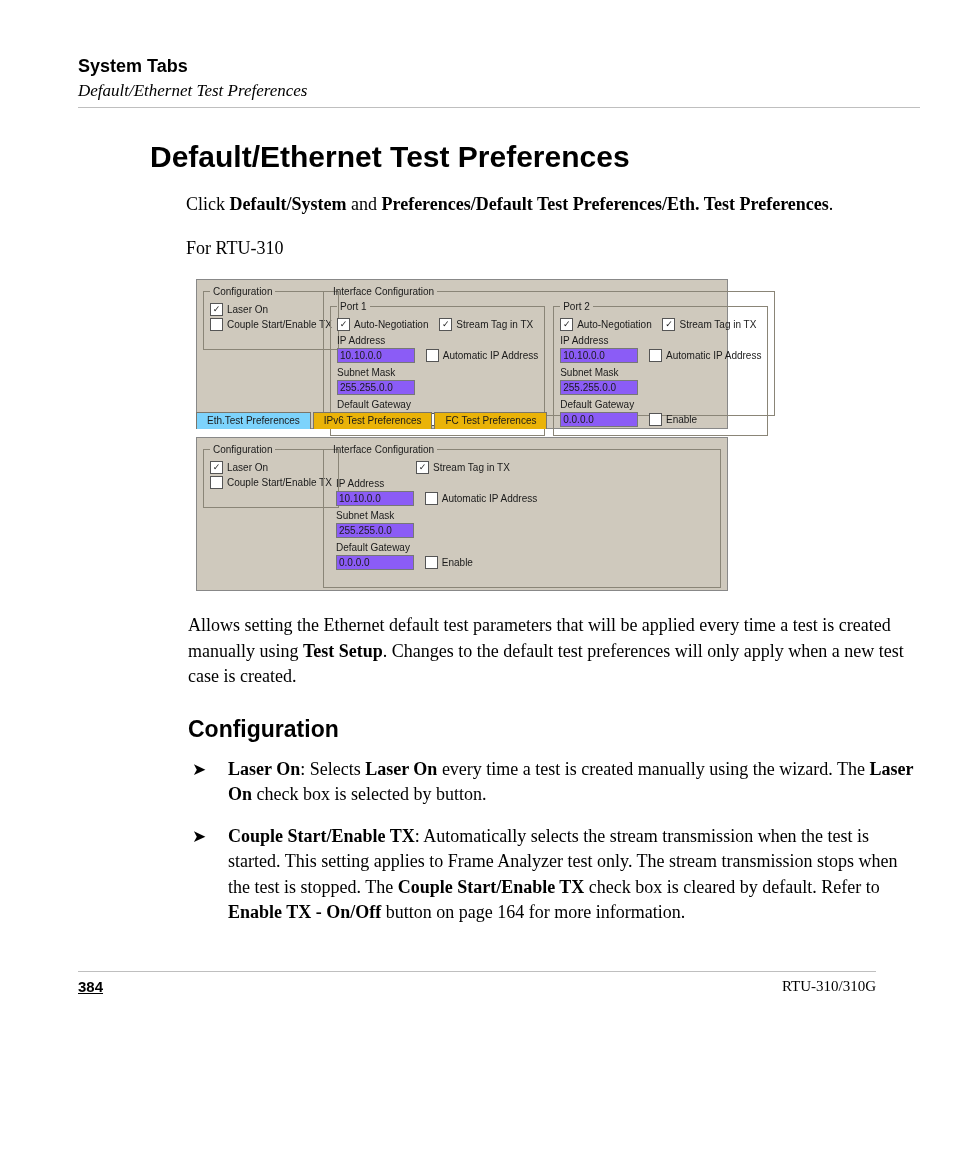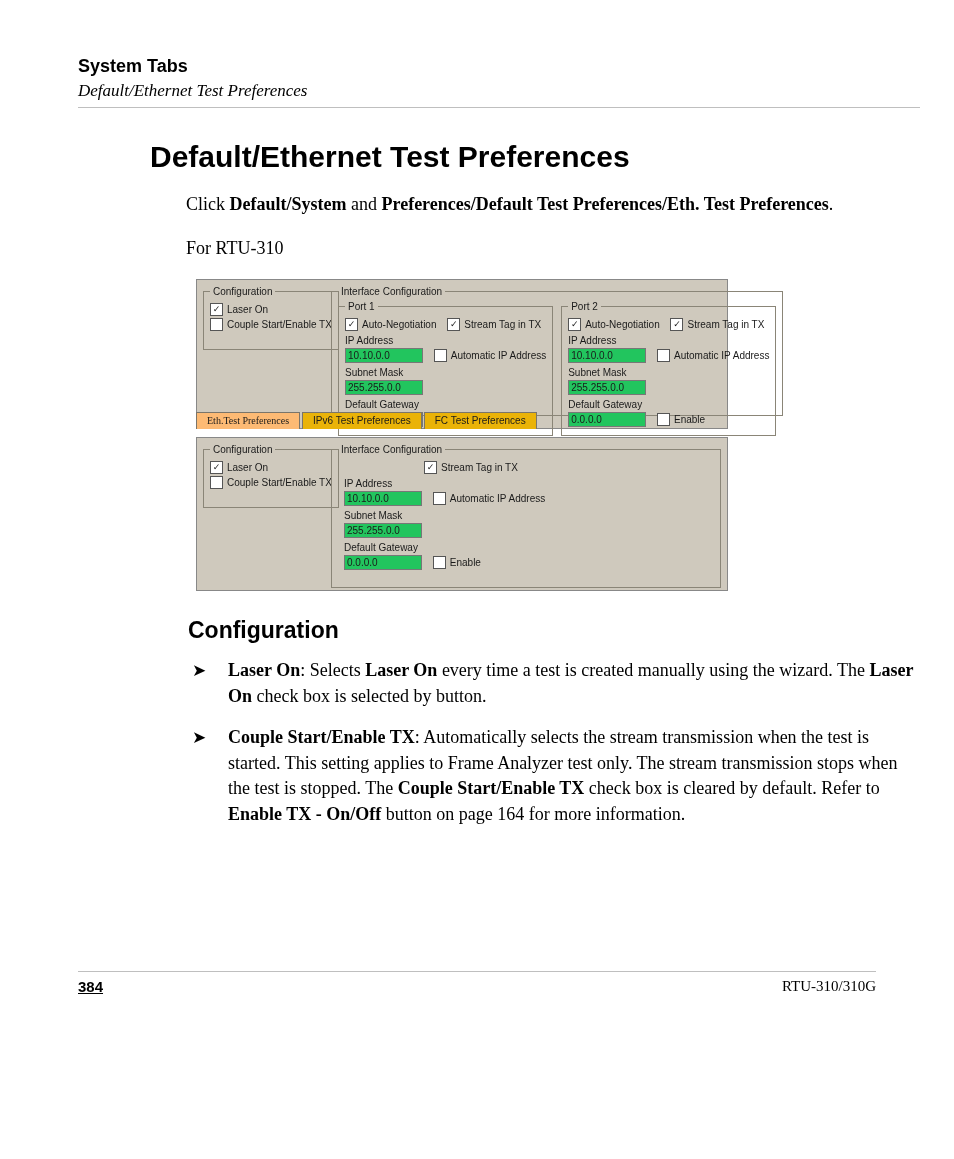--- a/index.html
+++ b/index.html
@@ -16,34 +16,34 @@
   ul.bullets li::before{content:"➤";position:absolute;left:4px;top:1px;font-size:17px;color:#000;}
   .footer{position:absolute;bottom:48px;left:78px;right:78px;border-top:1.5px solid #bfbfbf;padding-top:6px;font-size:15px;display:flex;justify-content:space-between;}
   .footer .pg{font-family:Arial,Helvetica,sans-serif;font-weight:700;text-decoration:underline;}
   
   .shot{margin:8px 0 8px 118px;border:1px solid #888;background:#cfc9bd;font-family:Tahoma,Arial,sans-serif;font-size:10px;color:#1a1a1a;position:relative;}
   .shot1{width:530px;height:148px;}
   .shot2{width:530px;height:152px;}
   fieldset{border:1px solid #8a8577;margin:0;padding:4px 6px 6px 6px;}
   legend{font-size:10px;padding:0 3px;}
   .cfg{position:absolute;left:6px;top:6px;width:114px;}
-  .ifc1{position:absolute;left:134px;top:6px;right:6px;}
+  .ifc1{position:absolute;left:126px;top:6px;right:6px;}
   .shot1 .ifc1{height:118px;}
   .shot2 .ifc1{height:132px;}
   .ports{display:flex;gap:8px;}
   .port{flex:1;}
   .row{display:flex;align-items:center;gap:4px;margin:2px 0;white-space:nowrap;}
   .cb{width:11px;height:11px;border:1px solid #555;background:#fff;display:inline-flex;align-items:center;justify-content:center;font-size:9px;line-height:9px;}
   .cb.checked::after{content:"✓";}
   .lbl{font-size:10px;}
   .flabel{font-size:10px;margin-top:4px;}
-  .inp{width:72px;height:13px;border:1px solid #777;background:#22c55e;padding:0 2px;font-size:10px;display:inline-flex;align-items:center;}
+  .inp{width:72px;height:13px;border:1px solid #777;background:#8b5cf6;padding:0 2px;font-size:10px;display:inline-flex;align-items:center;}
   .tabs{position:absolute;left:-1px;bottom:-1px;display:flex;font-size:10px;}
   .tab{border:1px solid #7a756a;border-bottom:none;padding:2px 10px 3px 10px;background:#eab308;margin-right:2px;}
-  .tab.active{background:#fdba74;font-family:Liberation Serif, serif;}
+  .tab.active{background:#7dd3fc;}
 </style>
 </head>
 <body>
 
 <div class="page">
   <div>
     <p class="hdr-title">System Tabs</p>
     <p class="hdr-sub">Default/Ethernet Test Preferences</p>
     <hr class="hdr-rule">
   </div>
@@ -129,20 +129,23 @@
         <div class="flabel">Subnet Mask</div>
         <div class="row">
             <span class="inp">255.255.0.0</span>
           </div>
         <div class="flabel">Default Gateway</div>
         <div class="row"><span class="inp">0.0.0.0</span>&nbsp;<span class="cb"></span><span class="lbl">Enable</span></div>
       </div>
     </fieldset>
   </div>
 
+  <p class="indent2" style="margin-top:22px;">
+    <span>Allows setting the Ethernet default test parameters that will be applied every time a test is created manually using </span><b>Test Setup</b><span>. Changes to the default test preferences will only apply when a new test case is created.</span>
+  </p>
 
   <h2 class="sub">Configuration</h2>
 
   <ul class="bullets">
     <li>
       <b>Laser On</b><span>: Selects </span><b>Laser On</b><span> every time a test is created manually using the wizard. The </span><b>Laser On</b><span> check box is selected by button.</span>
     </li>
     <li>
       <b>Couple Start/Enable TX</b><span>: Automatically selects the stream transmission when the test is started. This setting applies to Frame Analyzer test only. The stream transmission stops when the test is stopped. The </span><b>Couple Start/Enable TX</b><span> check box is cleared by default. Refer to </span><b>Enable TX - On/Off</b><span> button on page 164 for more information.</span>
     </li>

